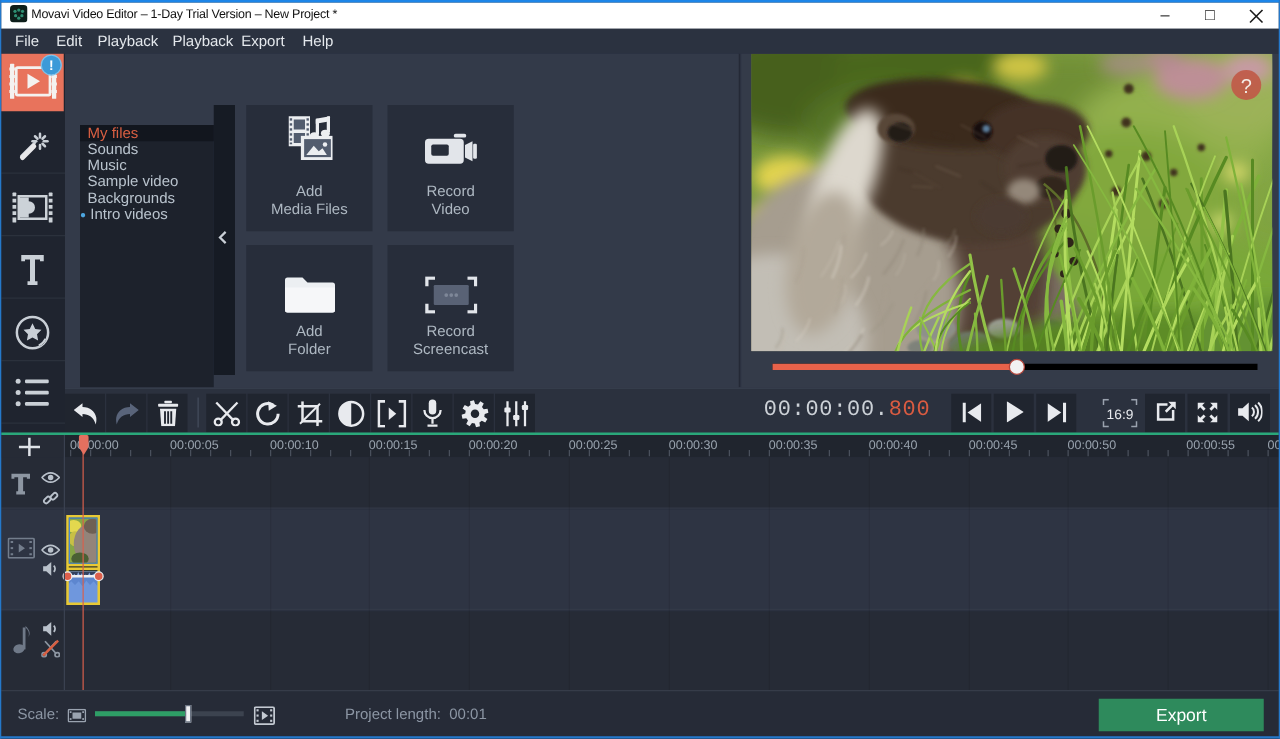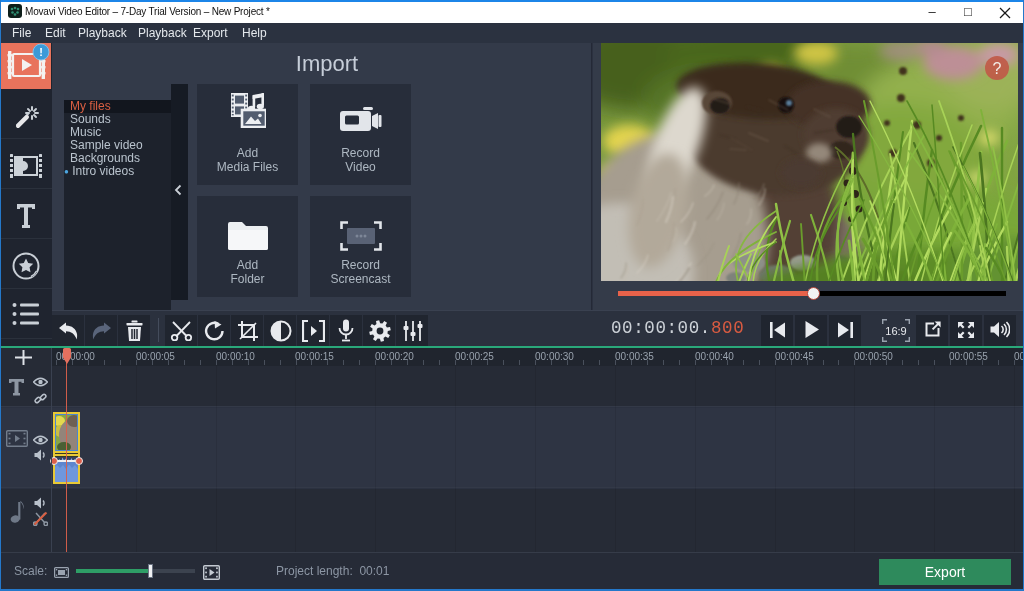--- a/index.html
+++ b/index.html
@@ -59,21 +59,21 @@
     <rect width="14" height="14" rx="3" fill="#0d1e1a"></rect>
     <g fill="#2e8f72">
       <circle cx="4" cy="5" r="1.3"></circle>
         <circle cx="7" cy="4" r="1.3"></circle>
         <circle cx="10" cy="5" r="1.3"></circle>
       <circle cx="4.5" cy="8.5" r="1.3"></circle>
         <circle cx="9.5" cy="8.5" r="1.3"></circle>
         <circle cx="7" cy="10.5" r="1.3"></circle>
     </g>
   </svg>
-  <div class="abs" id="ttext">Movavi Video Editor – 7-Day Trial Version – New Project *</div>
+  <div class="abs" id="ttext">Movavi Video Editor – 1-Day Trial Version – New Project *</div>
   <div class="abs wbtn" style="left:914px;">–</div>
   <div class="abs wbtn" style="left:950px;">□</div>
   <svg class="abs" style="left:999px; top:7px;" width="12" height="12" viewBox="0 0 12 12">
     <g stroke="#1a1a1a" stroke-width="1.3">
         <line x1="1" y1="1" x2="11" y2="11"></line>
         <line x1="11" y1="1" x2="1" y2="11"></line>
       </g>
   </svg>
 
   <div class="abs" id="menu">
@@ -160,21 +160,20 @@
       <circle cx="2.5" cy="3" r="2"></circle>
         <circle cx="2.5" cy="12" r="2"></circle>
         <circle cx="2.5" cy="21" r="2"></circle>
       <rect x="8" y="1.5" width="19" height="3" rx="1"></rect>
         <rect x="8" y="10.5" width="19" height="3" rx="1"></rect>
         <rect x="8" y="19.5" width="19" height="3" rx="1"></rect>
     </g>
   </svg>
 
   <div class="abs" id="imp">
-    <div class="abs" id="imptitle">Import</div>
     <div class="abs" id="filelist">
       <div style="height:13px; background:#12161e; color:#d95f42; padding:0 0 0 6px; line-height:13px;">My files</div>
       <div style="padding-left:6px; line-height:12.9px;">Sounds<br>Music<br>Sample video<br>Backgrounds</div>
       <div style="line-height:12.9px;"><span style="color:#4da6e0; font-size:8px; vertical-align:1px;">●</span>&nbsp;Intro videos</div>
     </div>
     <div class="abs" id="collapse">
       <svg class="abs" style="left:3px; top:100px;" width="8" height="12" viewBox="0 0 8 12">
         <path d="M6.5,1.5 L2,6 L6.5,10.5" fill="none" stroke="#c9cfd6" stroke-width="1.8"></path>
       </svg>
     </div>

